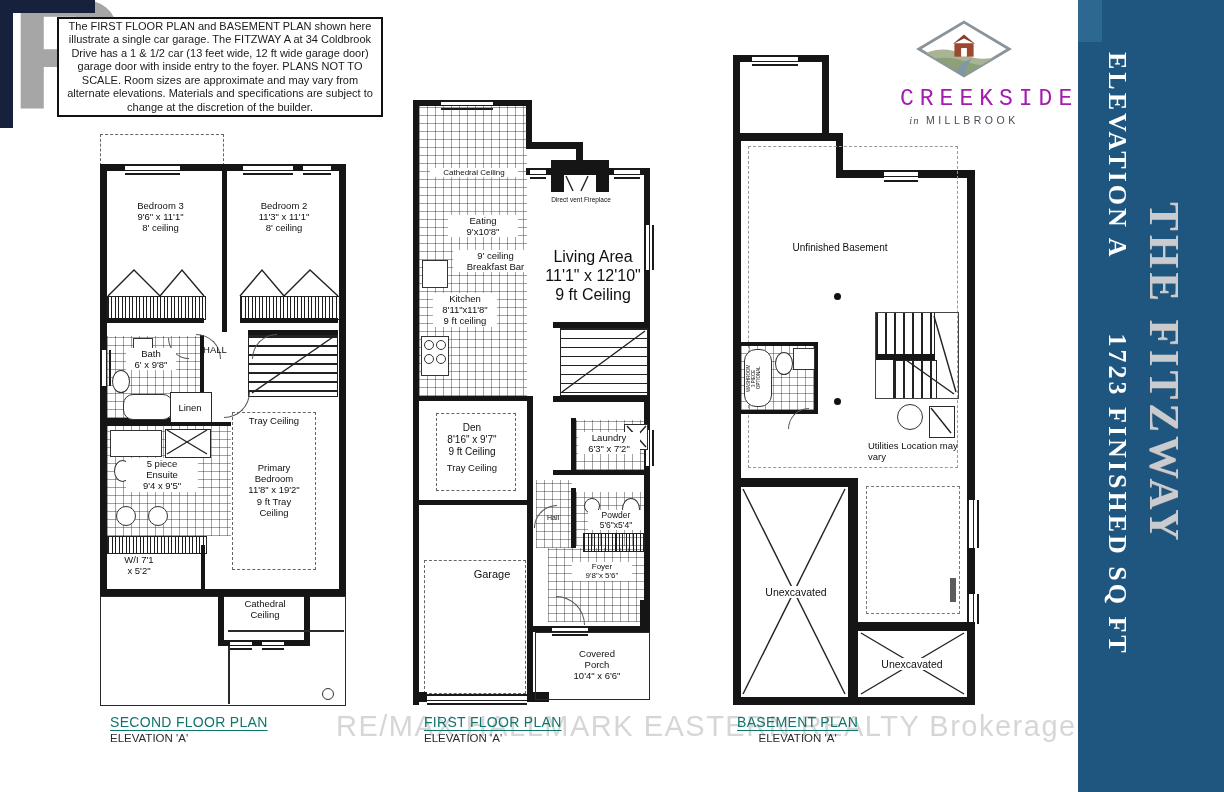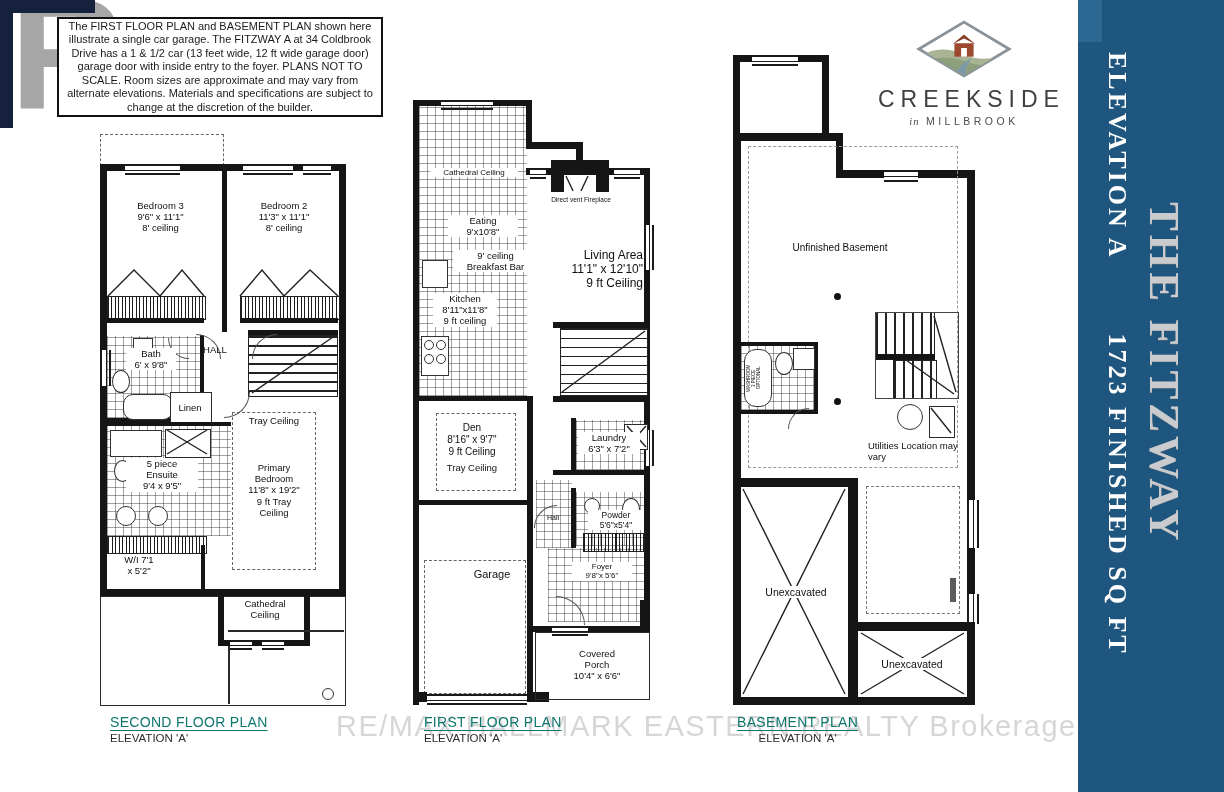--- a/index.html
+++ b/index.html
@@ -38,21 +38,21 @@
   .disc .txt{font-size:11px;line-height:13.4px;text-align:center;white-space:pre-line;color:#1a1a1a;padding:2px 4px;}
 
   .wm-r{position:absolute;left:10px;top:-26px;font-size:160px;font-weight:bold;color:#a6a6a6;z-index:1;line-height:1;}
   .wm-word{position:absolute;left:0px;top:134px;font-size:26px;color:#b5b5b5;letter-spacing:1px;z-index:1;}
   .wm-brokerage{position:absolute;left:336px;top:710px;font-size:29px;color:#9f9f9f;opacity:.42;letter-spacing:1.5px;
         white-space:nowrap;z-index:1;}
   .corner-top{position:absolute;left:0;top:0;width:95px;height:13px;background:#16213e;z-index:5;}
   .corner-left{position:absolute;left:0;top:0;width:13px;height:128px;background:#16213e;z-index:5;}
 
   .brand{position:absolute;left:878px;top:20px;width:172px;text-align:center;z-index:3;}
-  .brand .nm{font-family:Liberation Sans, sans-serif;font-size:23px;letter-spacing:6px;color:#404040;margin-top:4px;}
+  .brand .nm{font-family:Liberation Mono, monospace;font-size:23px;letter-spacing:6px;color:#a21caf;margin-top:4px;margin-left:22px;}
   .brand .sub{font-size:10.5px;letter-spacing:3.5px;color:#474d53;margin-top:2px;}
   .brand .sub .pfx{font-family:"Liberation Serif",serif;font-style:italic;letter-spacing:1px;}
 
   .sidebar{position:absolute;left:1078px;top:0;width:146px;height:792px;background:#1e567f;z-index:6;}
   .sidebar .patch{position:absolute;left:0;top:0;width:24px;height:42px;background:#2d6892;}
   .vcol{position:absolute;writing-mode:vertical-rl;font-family:"Liberation Serif",serif;font-weight:bold;}
   .elev{left:24px;top:52px;font-size:26px;letter-spacing:3px;color:#ffffff;}
   .elev .gap{display:inline-block;height:74px;}
   .model{left:62px;top:202px;font-size:43px;letter-spacing:4px;color:#c9cbce;text-shadow:0.5px 0.5px 0 #8b8b8b;}
 
@@ -219,21 +219,21 @@
   <div class="winH" style="left:552px;top:626px;width:36px;height:6px;"></div>
   <div class="thinNB" style="left:535px;top:632px;width:113px;height:66px;"></div>
   <div class="wall" style="left:640px;top:600px;width:10px;height:28px;"></div>
 
   <div class="lbl lblw" style="left:430px;top:168px;width:88px;font-size:8px;">Cathedral Ceiling</div>
   <div class="lbl lblw" style="left:448px;top:215px;width:70px;">Eating
 9'x10'8"</div>
   <div class="lbl lblw" style="left:453px;top:250px;width:85px;">9' ceiling
 Breakfast Bar</div>
   <div class="lbl" style="left:548px;top:196px;width:66px;font-size:6.5px;">Direct vent Fireplace</div>
-  <div class="lbl" style="left:543px;top:248px;width:100px;font-size:12px;text-align:right;">Living Area
+  <div class="lbl" style="left:543px;top:248px;width:100px;font-size:16px;">Living Area
 11'1" x 12'10"
 9 ft Ceiling</div>
   <div class="lbl lblw" style="left:433px;top:293px;width:64px;">Kitchen
 8'11"x11'8"
 9 ft ceiling</div>
   <div class="lbl" style="left:432px;top:422px;width:80px;font-size:10px;">Den
 8'16" x 9'7"
 9 ft Ceiling</div>
   <div class="lbl" style="left:432px;top:462px;width:80px;">Tray Ceiling</div>
   <div class="lbl lblw" style="left:578px;top:432px;width:62px;">Laundry

